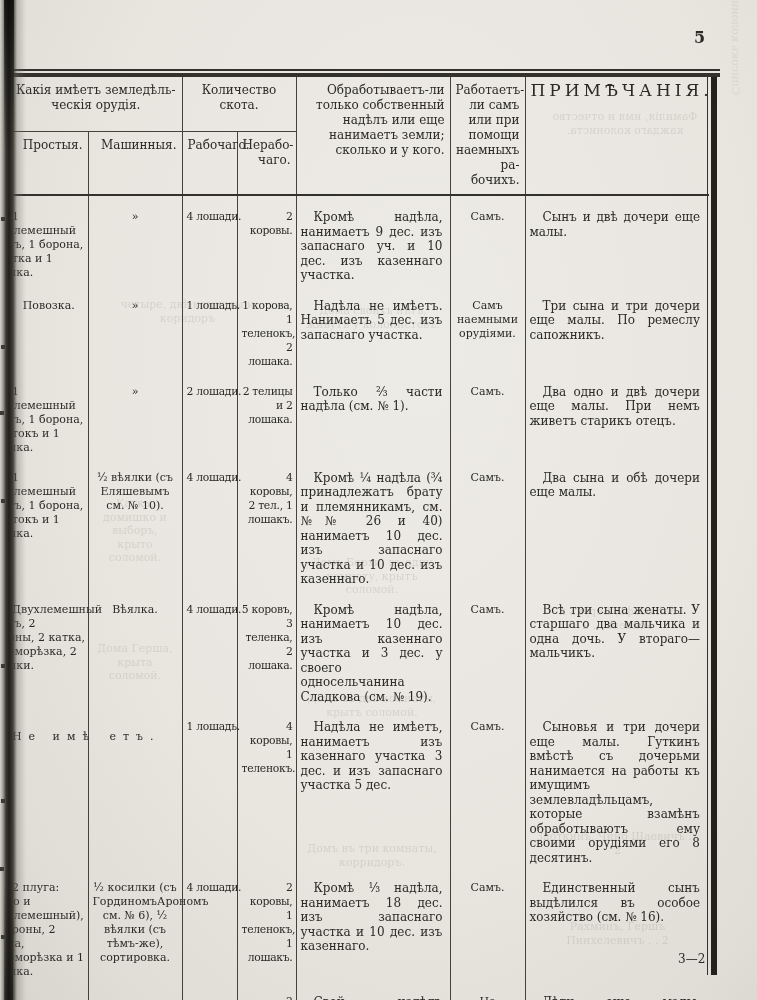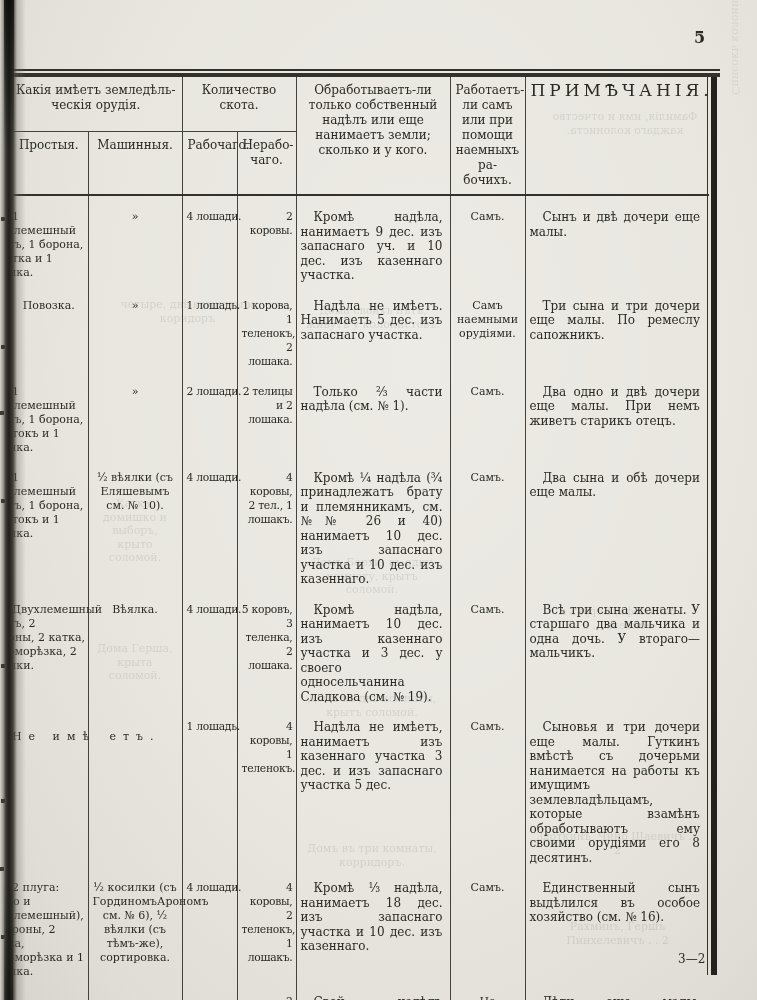--- a/index.html
+++ b/index.html
@@ -31,21 +31,21 @@
   .rule-top-thin{left:8px;top:69px;width:712px;height:2px;}
   .rule-top-thick{left:8px;top:73px;width:712px;height:4px;}
   .rule-right-thin{left:707px;top:73px;width:1px;height:902px;}
   .rule-right-thick{left:711px;top:77px;width:6px;height:898px;background:#22211d;}
   
   table.t{position:absolute;left:10px;top:77px;width:699px;border-collapse:collapse;table-layout:fixed;z-index:5;}
   .t th,.t td{vertical-align:top;font-weight:normal;overflow:visible;}
   .b-r{border-right:1px solid #45423b;}
   thead th{text-align:center;font-size:12px;line-height:15px;padding:6px 5px 4px 5px;vertical-align:middle;}
   th.hg{border-bottom:1px solid #45423b;}
-  thead th.hs, thead th.hc, thead th.hn{border-bottom:2.5px solid #33312b;}
+  thead th.hs, thead th.hc, thead th.hn{border-bottom:2.5px solid #33312b;text-align:right;}
   th.hn{font-size:17px;font-weight:normal;letter-spacing:4px;}
   tbody td{font-size:12px;line-height:14.5px;padding:14px 4px 2px 4px;}
   td.c1{text-align:center;font-size:11px;padding-left:2px;padding-right:2px;}
   .clip{display:block;margin-left:-24px;text-indent:24px;text-align:left;line-height:14px;}
   td.c2{text-align:center;font-size:11px;line-height:14px;}
   td.c3{text-align:center;font-size:10.8px;letter-spacing:-0.3px;white-space:nowrap;}
   td.c4{text-align:right;font-size:10.8px;letter-spacing:-0.3px;line-height:14px;padding-right:3px;}
   td.c5{text-align:justify;text-indent:13px;padding-left:4px;padding-right:7px;}
   td.c6{text-align:center;font-size:11px;line-height:14px;}
   td.c7{text-align:justify;text-indent:13px;padding-right:9px;}
@@ -167,21 +167,21 @@
       <td class="c5 b-r">Надѣла не имѣетъ, нанимаетъ изъ казеннаго участка 3 дес. и изъ запаснаго участка 5 дес.</td>
       <td class="c6 b-r">Самъ.</td>
       <td class="c7">Сыновья и три дочери еще малы. Гуткинъ вмѣстѣ съ дочерьми нанимается на работы къ имущимъ землевладѣльцамъ, которые взамѣнъ обработываютъ ему своими орудіями его 8 десятинъ.</td>
     </tr>
     <tr style="height:82px">
       <td class="c1 b-r">
           <span class="clip">2 плуга: (одно и трехлемешный), 2 бороны, 2 катка, соломорѣзка и 1 бричка.</span>
         </td>
       <td class="c2 b-r">½ косилки (съ ГординомъАрономъ см. № 6), ½ вѣялки (съ тѣмъ-же), сортировка.</td>
       <td class="c3 b-r">4 лошади.</td>
-      <td class="c4 b-r">4 коровы, 2 теленокъ, 1 лошакъ.</td>
+      <td class="c4 b-r">2 коровы, 1 теленокъ, 1 лошакъ.</td>
       <td class="c5 b-r">Кромѣ ⅓ надѣла, нанимаетъ 18 дес. изъ запаснаго участка и 10 дес. изъ казеннаго.</td>
       <td class="c6 b-r">Самъ.</td>
       <td class="c7">Единственный сынъ выдѣлился въ особое хозяйство (см. № 16).</td>
     </tr>
     <tr style="height:63px" class="padded">
       <td class="c1 b-r ls">Не</td>
       <td class="c2 b-r ls">имѣе</td>
       <td class="c3 b-r ls">тъ.</td>
       <td class="c4 b-r">2 коровы, 2 телицы.</td>
       <td class="c5 b-r">Свой надѣлъ отдаетъ на скопщину своимъ односельчанамъ.</td>

